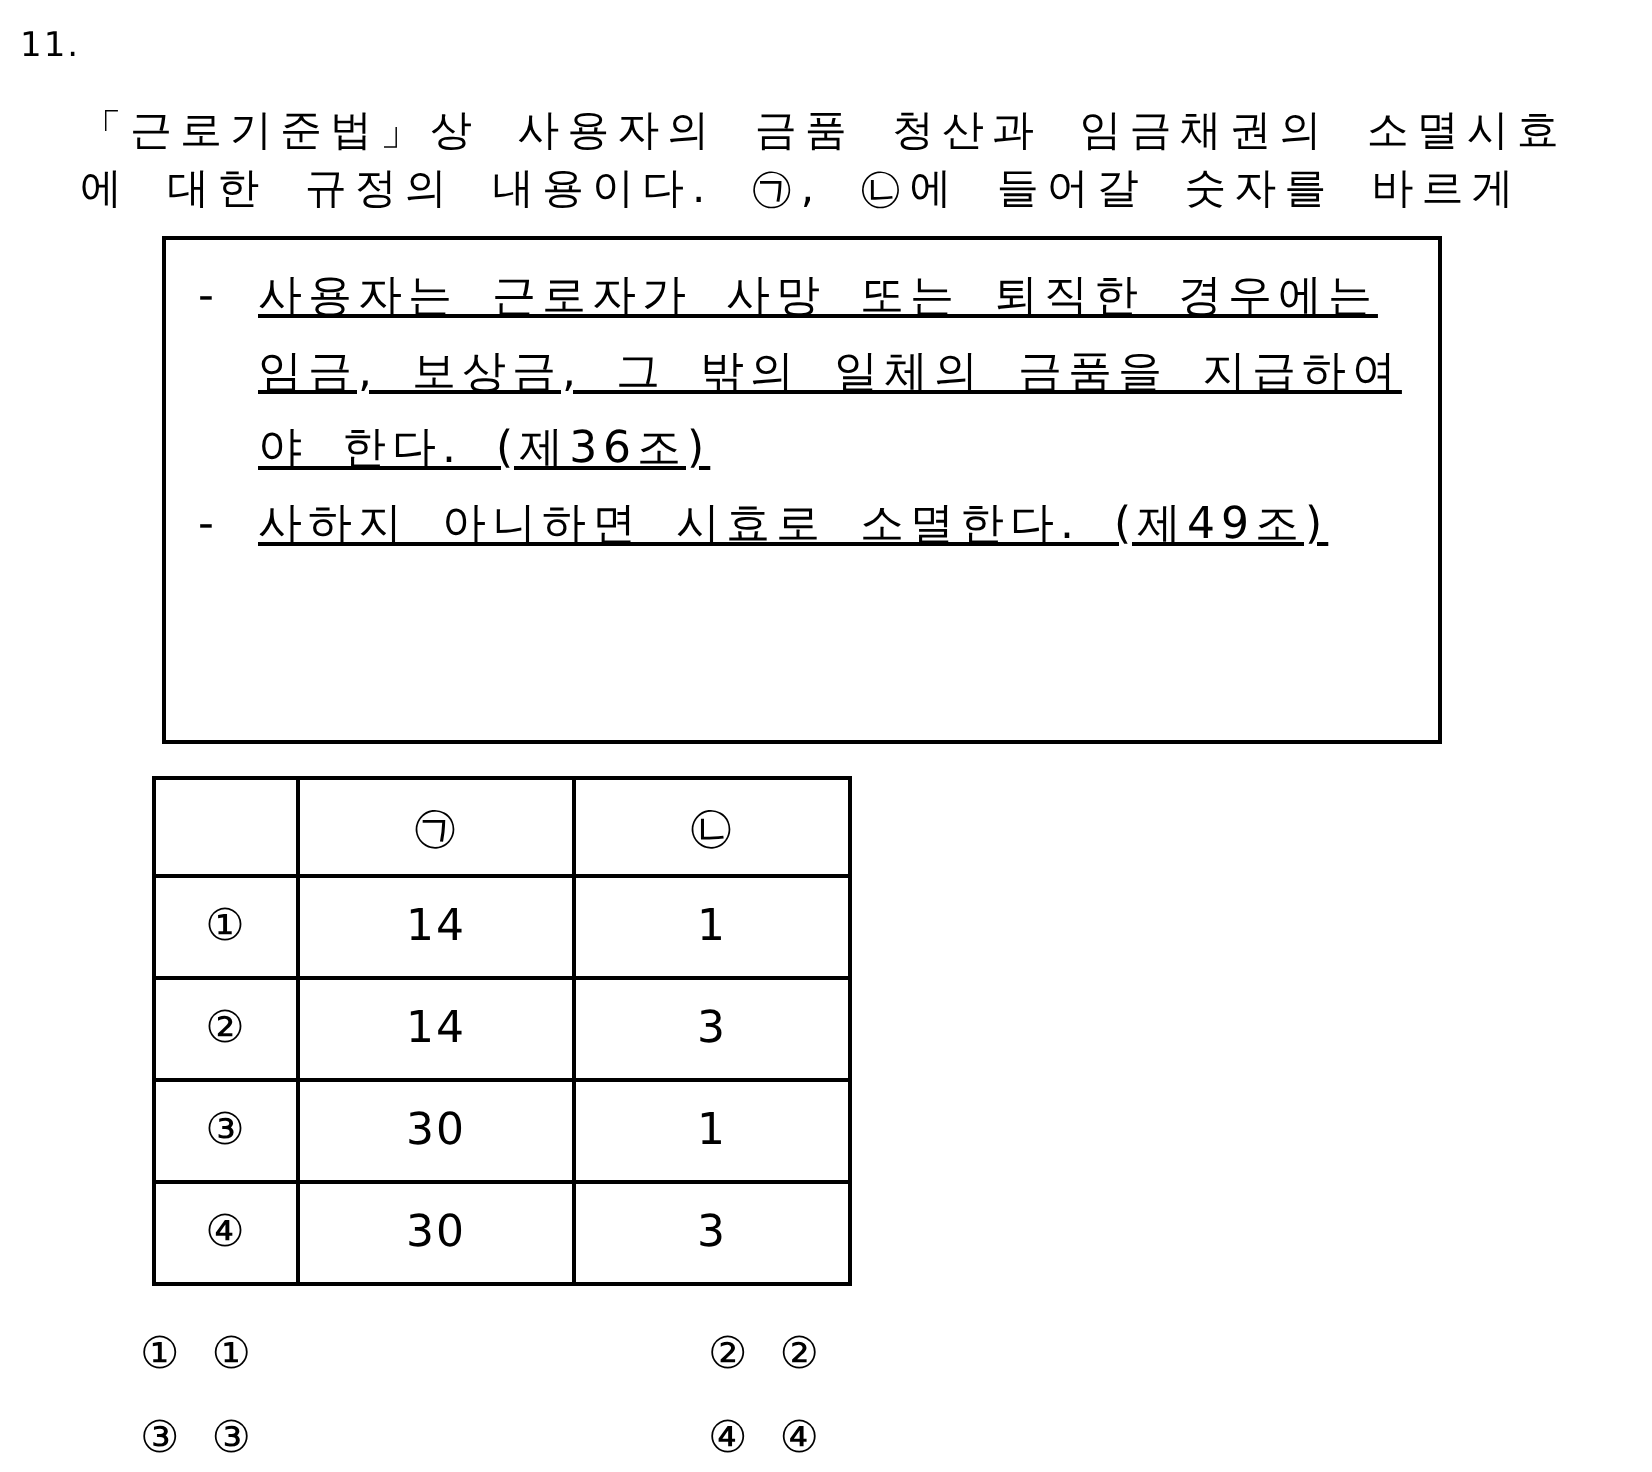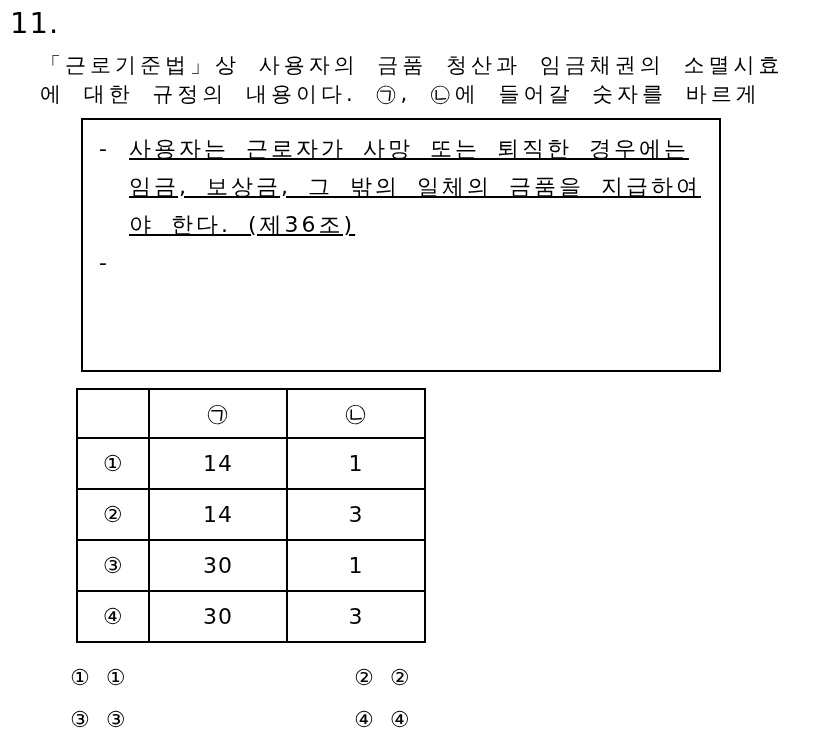--- a/index.html
+++ b/index.html
@@ -15,21 +15,21 @@
     color: #000000;
     font-family: "DejaVu Sans", "Liberation Sans", sans-serif;
     overflow: hidden;
   }
 
   
   .q-number {
     position: absolute;
     left: 10px;
     top: 9px;
-    font-size: 29px;
+    font-size: 17px;
     line-height: 29px;
     letter-spacing: 1px;
   }
   .q-text {
     position: absolute;
     left: 40px;
     top: 9px;
     width: 770px;
     font-size: 21px;
     line-height: 29px;
@@ -119,20 +119,21 @@
       <div class="p-marker">-</div>
       <div class="p-lines">
         <div>사용자는 근로자가 사망 또는 퇴직한 경우에는</div>
         <div>임금, 보상금, 그 밖의 일체의 금품을 지급하여</div>
         <div>야 한다. (제36조)</div>
       </div>
     </div>
     <div class="p-item">
       <div class="p-marker">-</div>
       <div class="p-lines">
+        <div>사하지 아니하면 시효로 소멸한다. (제49조)</div>
       </div>
     </div>
   </div>
 
   <table class="answer-table">
     <tbody>
         <tr class="hrow">
       <th class="c-label"></th>
       <th class="c-val">㉠</th>
       <th class="c-val">㉡</th>

